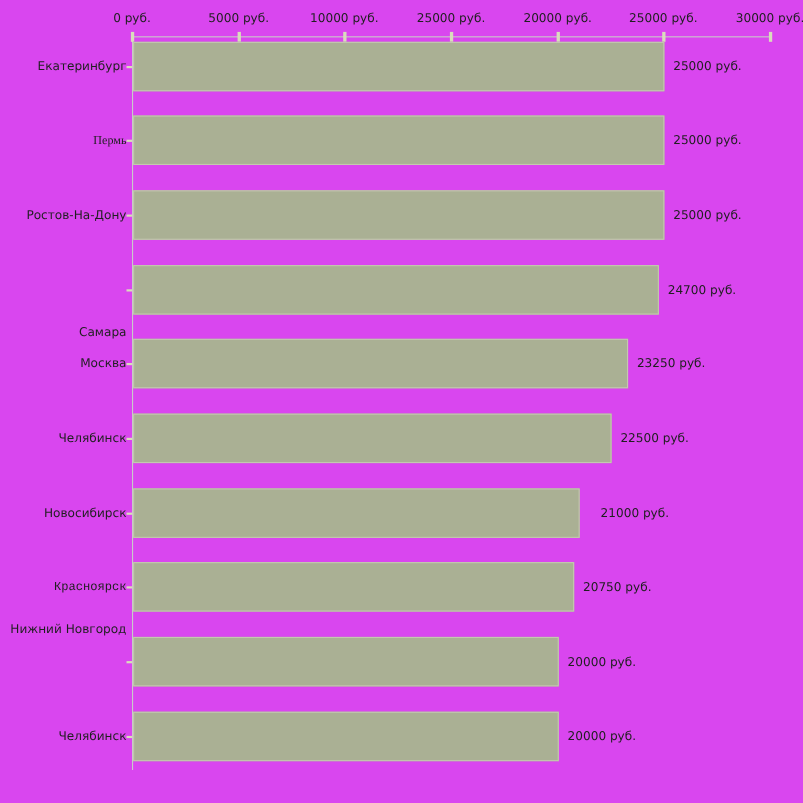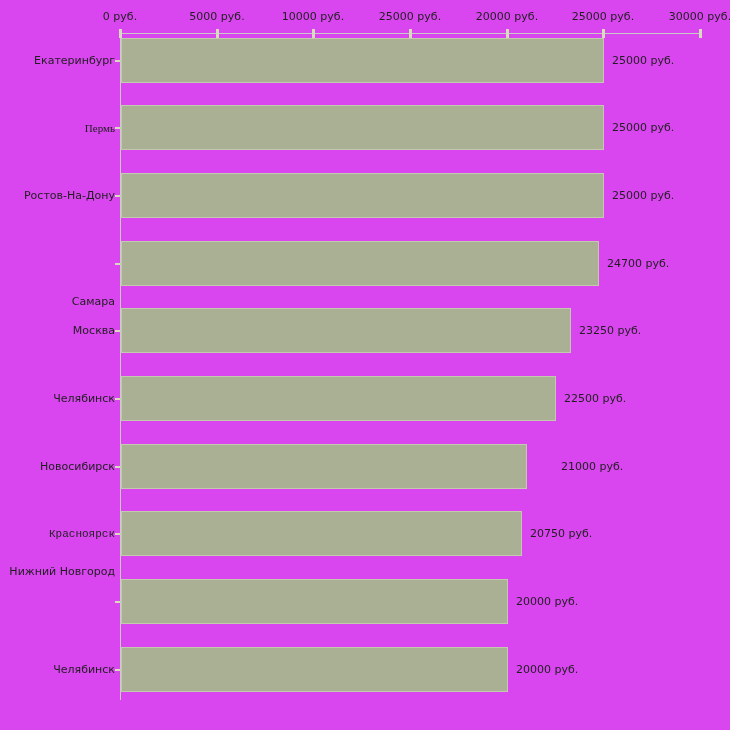--- a/index.html
+++ b/index.html
@@ -106,21 +106,21 @@
     <div class="cat" style="width: 115px; top: 324px; color: rgb(31, 31, 31);">Москва</div>
     <div class="catdash" style="left: 115px; top: 330px; background: rgb(217, 220, 188);"></div>
     <div class="val" style="left: 579px; top: 324px; color: rgb(31, 31, 31);">23250 руб.</div>
     <div class="bar" style="left: 121px; top: 376px; width: 435px; height: 45px; background: rgb(170, 176, 148); border-color: rgb(196, 200, 175);"></div>
     <div class="cat" style="width: 115px; top: 392px; color: rgb(31, 31, 31);">Челябинск</div>
     <div class="catdash" style="left: 115px; top: 398px; background: rgb(217, 220, 188);"></div>
     <div class="val" style="left: 564px; top: 392px; color: rgb(31, 31, 31);">22500 руб.</div>
     <div class="bar" style="left: 121px; top: 444px; width: 406px; height: 45px; background: rgb(170, 176, 148); border-color: rgb(196, 200, 175);"></div>
     <div class="cat" style="width: 115px; top: 460px; color: rgb(31, 31, 31);">Новосибирск</div>
     <div class="catdash" style="left: 115px; top: 466px; background: rgb(217, 220, 188);"></div>
-    <div class="val" style="left: 561px; top: 460px; color: rgb(31, 31, 31);">21000 руб.</div>
+    <div class="val" style="left: 546px; top: 460px; color: rgb(31, 31, 31);">21000 руб.</div>
     <div class="bar" style="left: 121px; top: 511px; width: 401px; height: 45px; background: rgb(170, 176, 148); border-color: rgb(196, 200, 175);"></div>
     <div class="cat" style="width: 115px; top: 527px; color: rgb(31, 31, 31); font-family: Liberation Mono, monospace;">Красноярск</div>
     <div class="catdash" style="left: 115px; top: 533px; background: rgb(217, 220, 188);"></div>
     <div class="val" style="left: 530px; top: 527px; color: rgb(31, 31, 31); text-align: right;">20750 руб.</div>
     <div class="bar" style="left: 121px; top: 579px; width: 387px; height: 45px; background: rgb(170, 176, 148); border-color: rgb(196, 200, 175);"></div>
     <div class="cat" style="width: 115px; top: 565px; color: rgb(31, 31, 31);">Нижний Новгород</div>
     <div class="catdash" style="left: 115px; top: 601px; background: rgb(217, 220, 188);"></div>
     <div class="val" style="left: 516px; top: 595px; color: rgb(31, 31, 31);">20000 руб.</div>
     <div class="bar" style="left: 121px; top: 647px; width: 387px; height: 45px; background: rgb(170, 176, 148); border-color: rgb(196, 200, 175);"></div>
     <div class="cat" style="width: 115px; top: 663px; color: rgb(31, 31, 31);">Челябинск</div>

